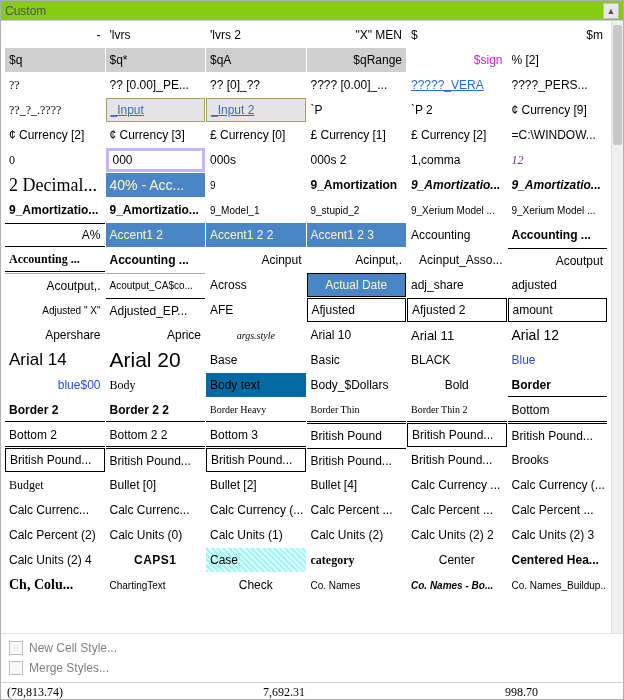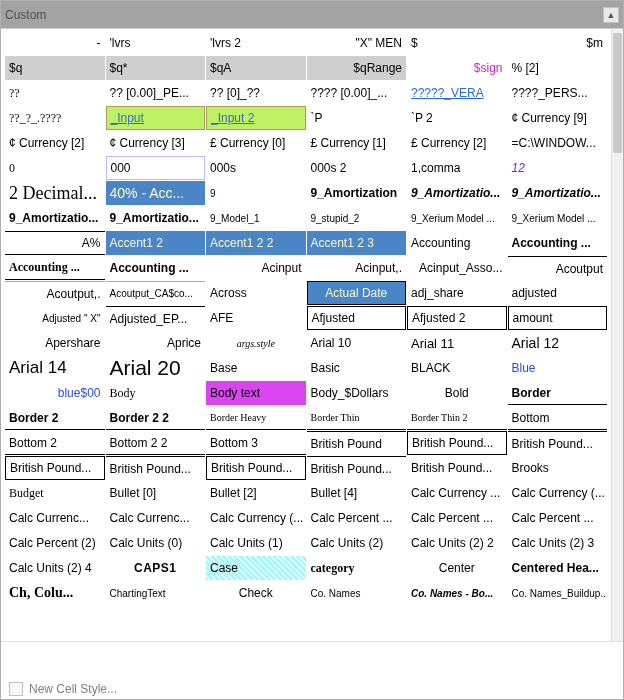--- a/index.html
+++ b/index.html
@@ -11,23 +11,23 @@
     width: 624px;
     height: 700px;
     overflow: hidden;
     border: 1px solid #b0b0b0;
     position: relative;
   }
   .title-bar {
     display: flex;
     align-items: center;
     justify-content: space-between;
-    background: #a3a3a3;
+    background: #84cc16;
     border-bottom: 1px solid #d0d0d0;
-    height: 28px;
+    height: 20px;
     padding: 0 4px;
     font-size: 12px;
     color: #505050;
   }
   .scroll-up {
     width: 16px; height: 16px;
     background: #e8e8e8;
     border: 1px solid #c0c0c0;
     display: flex; align-items: center; justify-content: center;
     font-size: 9px; color: #555;
@@ -76,66 +76,65 @@
     padding: 4px 6px;
     background: #fff;
   }
   .menu-item {
     display: flex;
     align-items: center;
     gap: 6px;
     padding: 3px 2px;
     color: #808080;
     font-size: 12px;
-    margin-top: 33px;
   }
   .menu-item .mi-icon {
     width: 14px; height: 14px;
     border: 1px solid #c0c0c0;
     background: #f8f8f8;
     display: inline-block;
   }
   .belowbar {
     height: 24px;
     border-top: 1px solid #d0d0d0;
     padding: 2px 6px;
     font-size: 12px;
     color: #000;
     display: flex;
     gap: 200px;
     font-family: "Times New Roman", serif;
   }
   
   .hdr-gray { background: #cfcfcf; font-weight: normal; }
   .sel-blue { background: #4a86c7; color: #fef9c3; }
-  .input-y { background: #bef264; border: 1px solid #a89c60; color: #3a6fb5; text-decoration: underline; }
+  .input-y { background: #e5e5e5; border: 1px solid #a89c60; color: #3a6fb5; text-decoration: underline; }
   .linkblue { color: #2a6bd6; text-decoration: underline; }
   .magenta { color: #d022c5; padding-left: 11px; }
   .serif { font-family: "Times New Roman", serif; }
   .italic { font-style: italic; }
-  .gray-txt { color: #6d28d9; }
+  .gray-txt { color: #6d28d9; font-family: Liberation Serif, serif; }
   .bold { font-weight: bold; text-align: center; }
   .bigserif { font-family: "Times New Roman", serif; font-size: 18px; }
   .arial10 { font-size: 12px; }
   .arial11 { font-size: 13px; }
   .arial12 { font-size: 14px; }
   .arial14 { font-size: 17px; }
   .arial18 { font-size: 21px; }
   .blue-txt { color: #2a4cd6; }
-  .bodytext-sel { background: #d946ef; }
+  .bodytext-sel { background: #0369a1; }
   .border-cell { border: 1px solid #000; }
   .border-t { border-top: 1px solid #000; }
   .border-b { border-bottom: 1px solid #000; }
   .border-bt { border-top: 1px solid #000; border-bottom: 1px solid #000; }
   .center { justify-content: center; text-align: center; }
   .right { justify-content: flex-end; text-align: right; }
   .case-cyan { background: repeating-linear-gradient(45deg,#a8f4f4,#a8f4f4 2px,#d8ffff 2px,#d8ffff 4px); }
   .caps { text-transform: uppercase; font-weight: bold; letter-spacing: 0.5px; }
   .small { font-size: 10px; }
-  .border-box { border: 1px solid #c4b5fd; }
+  .border-box { border: 3px solid #c4b5fd; }
   .thin-border-t { border-top: 1px solid #aaa; }
 </style>
 </head>
 <body>
 
 <div class="title-bar">
   <span>Custom</span>
   <span class="scroll-up">▲</span>
 </div>
 

